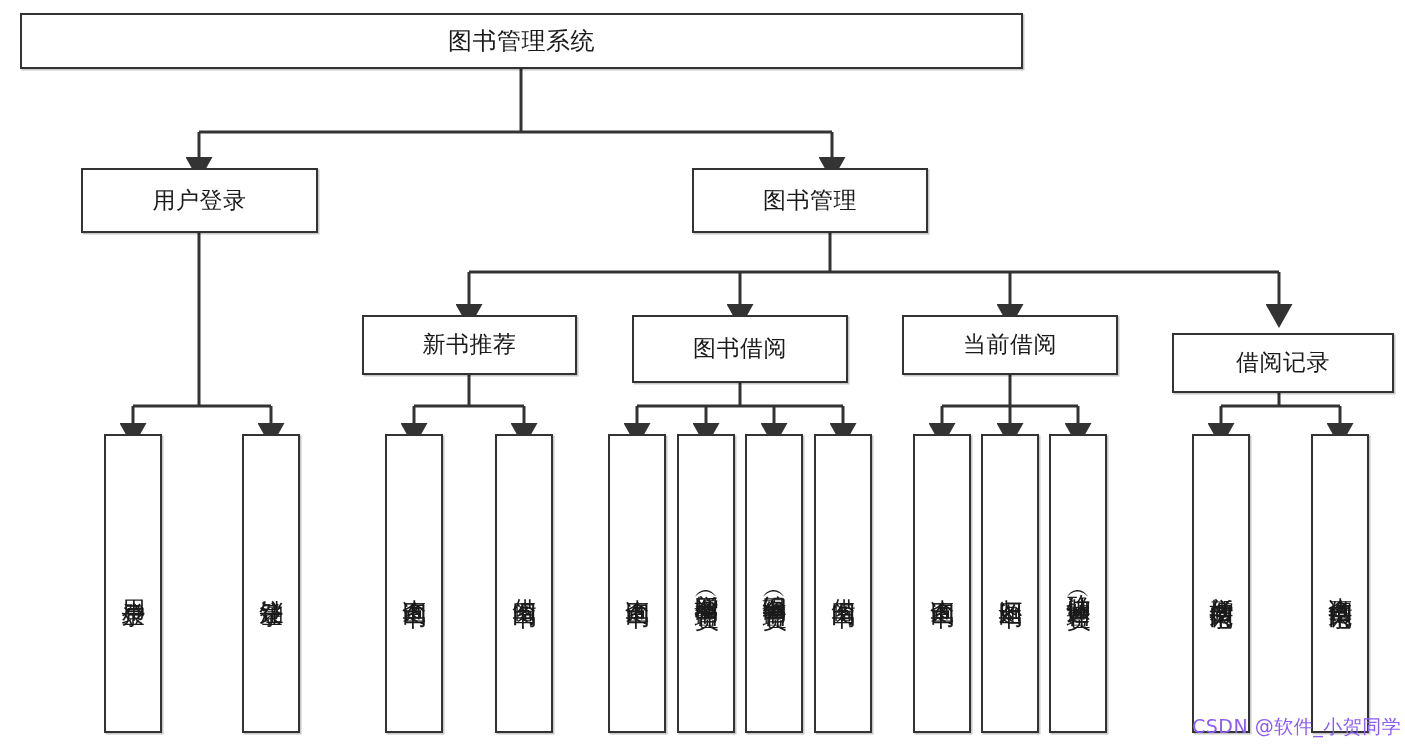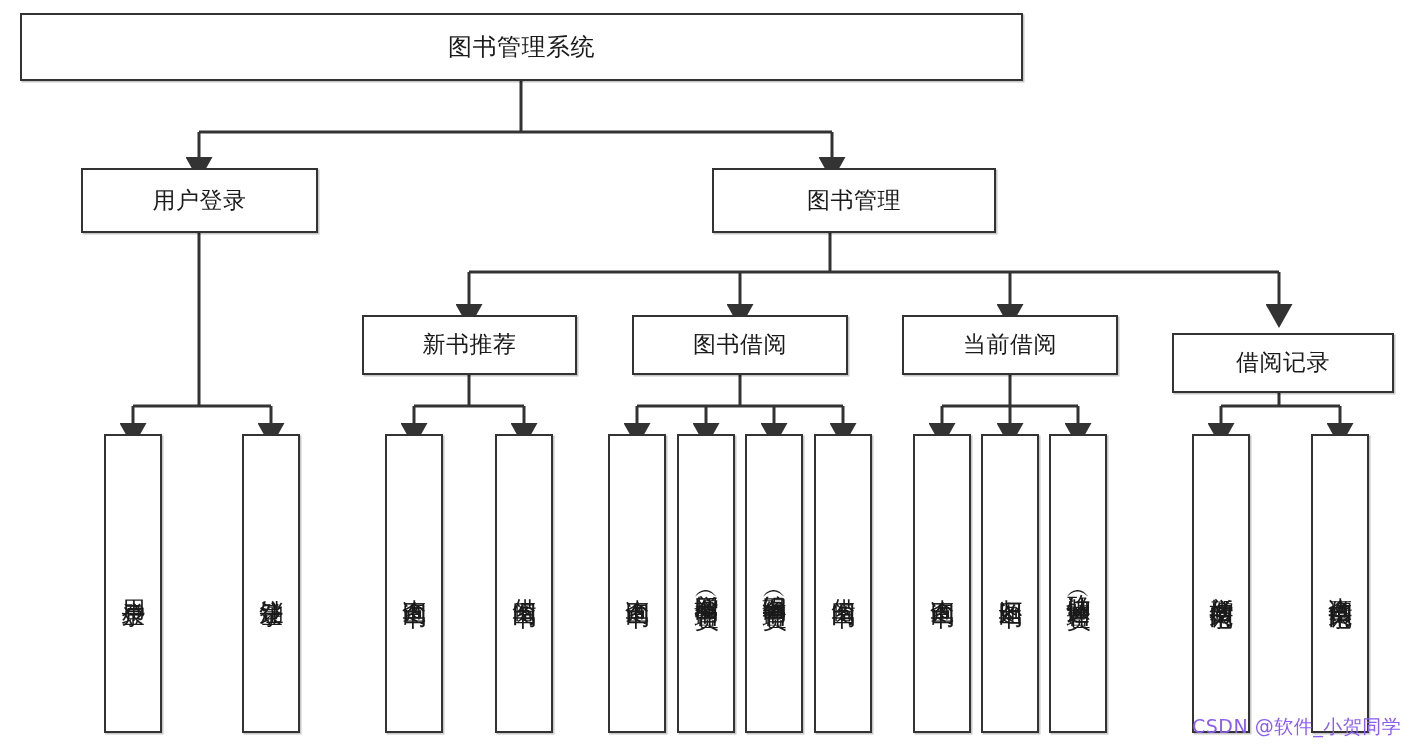--- a/index.html
+++ b/index.html
@@ -115,35 +115,35 @@
       <path d="M1010,406 L1010,426" marker-end="url(#arrow)"></path>
       <path d="M1078,406 L1078,426" marker-end="url(#arrow)"></path>
 
       <path d="M1279,375 L1279,406"></path>
       <path d="M1221,406 L1340,406"></path>
       <path d="M1221,406 L1221,426" marker-end="url(#arrow)"></path>
       <path d="M1340,406 L1340,426" marker-end="url(#arrow)"></path>
     </g>
   </svg>
 
-  <div class="node root" style="left:20px; top:13px; width:1003px; height:68px;">
+  <div class="node root" style="left:20px; top:13px; width:1003px; height:56px;">
     <span class="label">图书管理系统</span>
   </div>
 
   <div class="node" style="left:81px; top:168px; width:237px; height:65px;">
     <span class="label">用户登录</span>
   </div>
-  <div class="node" style="left:712px; top:168px; width:284px; height:65px;">
+  <div class="node" style="left:692px; top:168px; width:236px; height:65px;">
     <span class="label">图书管理</span>
   </div>
 
   <div class="node" style="left:362px; top:315px; width:215px; height:60px;font-family:Liberation Serif, serif;">
     <span class="label">新书推荐</span>
   </div>
-  <div class="node" style="left:632px; top:315px; width:216px; height:60px;">
+  <div class="node" style="left:632px; top:315px; width:216px; height:68px;">
     <span class="label">图书借阅</span>
   </div>
   <div class="node" style="left:902px; top:315px; width:216px; height:60px;">
     <span class="label">当前借阅</span>
   </div>
   <div class="node" style="left:1172px; top:315px; width:222px; height:60px;margin-top:18px;">
     <span class="label">借阅记录</span>
   </div>
 
   <div class="node leaf" style="left:104px; top:434px; width:58px; height:299px;">

